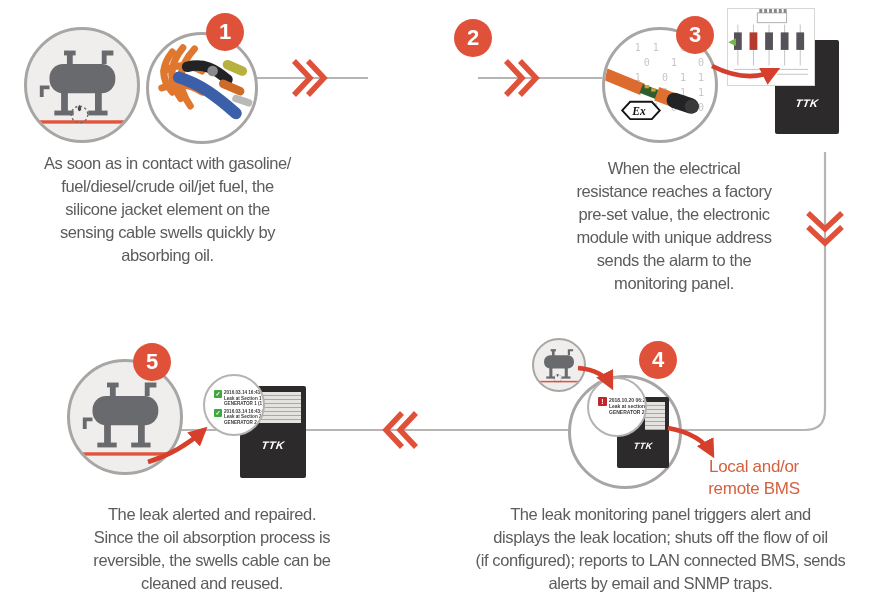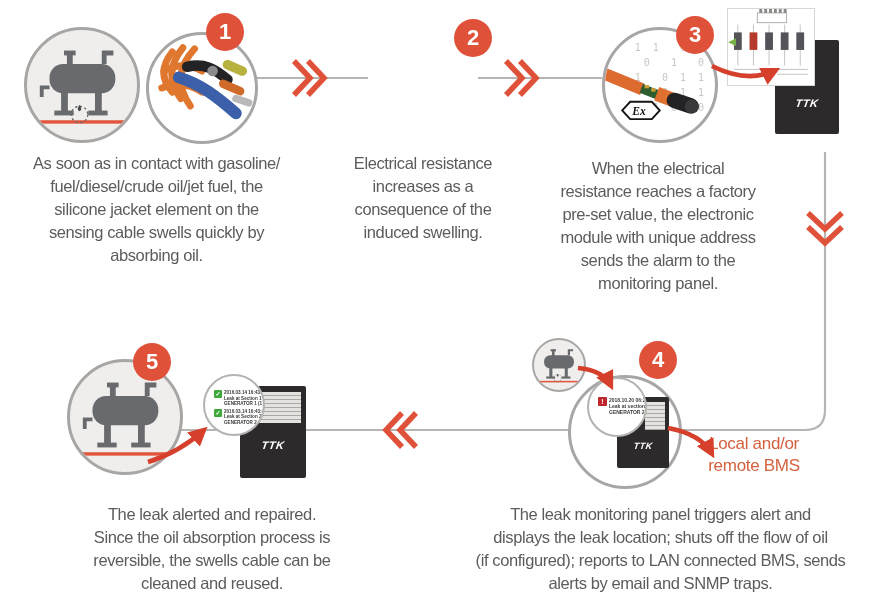--- a/index.html
+++ b/index.html
@@ -27,21 +27,21 @@
          align-items:center;justify-content:center;color:#fff;font:700 7px/1 "Liberation Sans",sans-serif}
   .alert{background:#c0272d}
   .ok{background:#3fa93c;width:8px;height:8px;font-size:6px}
   .mtxt{font:700 5px/6.2px "Liberation Sans",sans-serif;color:#3b3b3d;white-space:nowrap}
   .mtxt .sub{font-weight:600}
   .m5 .mtxt{font-size:4.6px;line-height:5.6px}
   .disp{position:absolute;background:#d6d5d1;
         background-image:repeating-linear-gradient(#e4e3df 0 3px,#a9a8a4 3px 4px)}
   .schematic{position:absolute;left:727px;top:8px;width:88px;height:78px;background:#fff;
              border:1px solid #d8d6d4;z-index:5;box-sizing:border-box}
-  .bms{position:absolute;left:693px;top:433px;width:122px;text-align:center;color:#d4603e;
+  .bms{position:absolute;left:693px;top:456px;width:122px;text-align:center;color:#d4603e;
        font:400 17px/22px "Liberation Sans",sans-serif;letter-spacing:-0.3px;
        white-space:pre-line;z-index:6}
   .bintex{position:absolute;right:8px;top:10px;color:#c9c7c5;
           font:400 10px/15px "DejaVu Sans Mono",monospace;letter-spacing:3px;
           white-space:pre;text-align:right}
   svg{display:block}
 </style>
 </head>
 <body>
 
@@ -106,33 +106,29 @@
       <circle cx="60" cy="34" r="5" fill="#8b8b8d"></circle>
       <path d="M74 28 L88 34" stroke="#b7b23d" stroke-width="9" stroke-linecap="round"></path>
       <path d="M70 46 L86 53" stroke="#d06a28" stroke-width="8" stroke-linecap="round"></path>
       <path d="M82 60 L94 64" stroke="#b9b9b9" stroke-width="7" stroke-linecap="round"></path>
       <path d="M28 40 C48 46 64 58 82 74" stroke="#3b5fa8" stroke-width="11" fill="none" stroke-linecap="round"></path>
     </svg>
   </div>
   <div class="badge" style="left:206px;top:13px">
       <span>1</span>
     </div>
-  <div class="cap" style="left:24px;top:152px;width:265px">As soon as in contact with gasoline/
+  <div class="cap" style="left:35px;top:152px;width:265px">As soon as in contact with gasoline/
 fuel/diesel/crude oil/jet fuel, the
 silicone jacket element on the
 sensing cable swells quickly by
 absorbing oil.</div>
 
   <div class="badge" style="left:454px;top:19px">
       <span>2</span>
     </div>
-  <div class="cap" style="left:318px;top:152px;width:210px">Electrical resistance
-increases as a
-consequence of the
-induced swelling.</div>
 
   <div class="circle" style="left:602px;top:27px;width:116px;height:116px">
     <div class="bintex">1 1  0 1
 0  1  0
 1  0 1 1
  0 1 1
 1 0  0</div>
     <svg viewBox="0 0 100 100" style="position:absolute;inset:0">
       <path d="M-5 38 L34 54" stroke="#dd6b2f" stroke-width="11" fill="none"></path>
       <path d="M33 53 L48 59" stroke="#2e5d2e" stroke-width="8.5" fill="none"></path>
@@ -180,21 +176,21 @@
       <g fill="#555357">
         <rect x="6" y="24" width="8" height="18"></rect>
           <rect x="22" y="24" width="8" height="18" fill="#b5392c"></rect>
         <rect x="38" y="24" width="8" height="18"></rect>
           <rect x="54" y="24" width="8" height="18"></rect>
         <rect x="70" y="24" width="8" height="18"></rect>
       </g>
       <polygon points="0,34 8,30 8,38" fill="#79b546"></polygon>
     </svg>
   </div>
-  <div class="cap" style="left:528px;top:157px;width:260px">When the electrical
+  <div class="cap" style="left:544px;top:157px;width:260px">When the electrical
 resistance reaches a factory
 pre-set value, the electronic
 module with unique address
 sends the alarm to the
 monitoring panel.</div>
 
   <div class="circle" style="left:568px;top:375px;width:114px;height:114px;overflow:visible"></div>
   <div class="circle gray" style="left:532px;top:338px;width:54px;height:54px;border-width:2.5px;z-index:4">
     <svg viewBox="0 0 100 100" style="position:absolute;inset:6%">
       <g fill="#696a6d">

